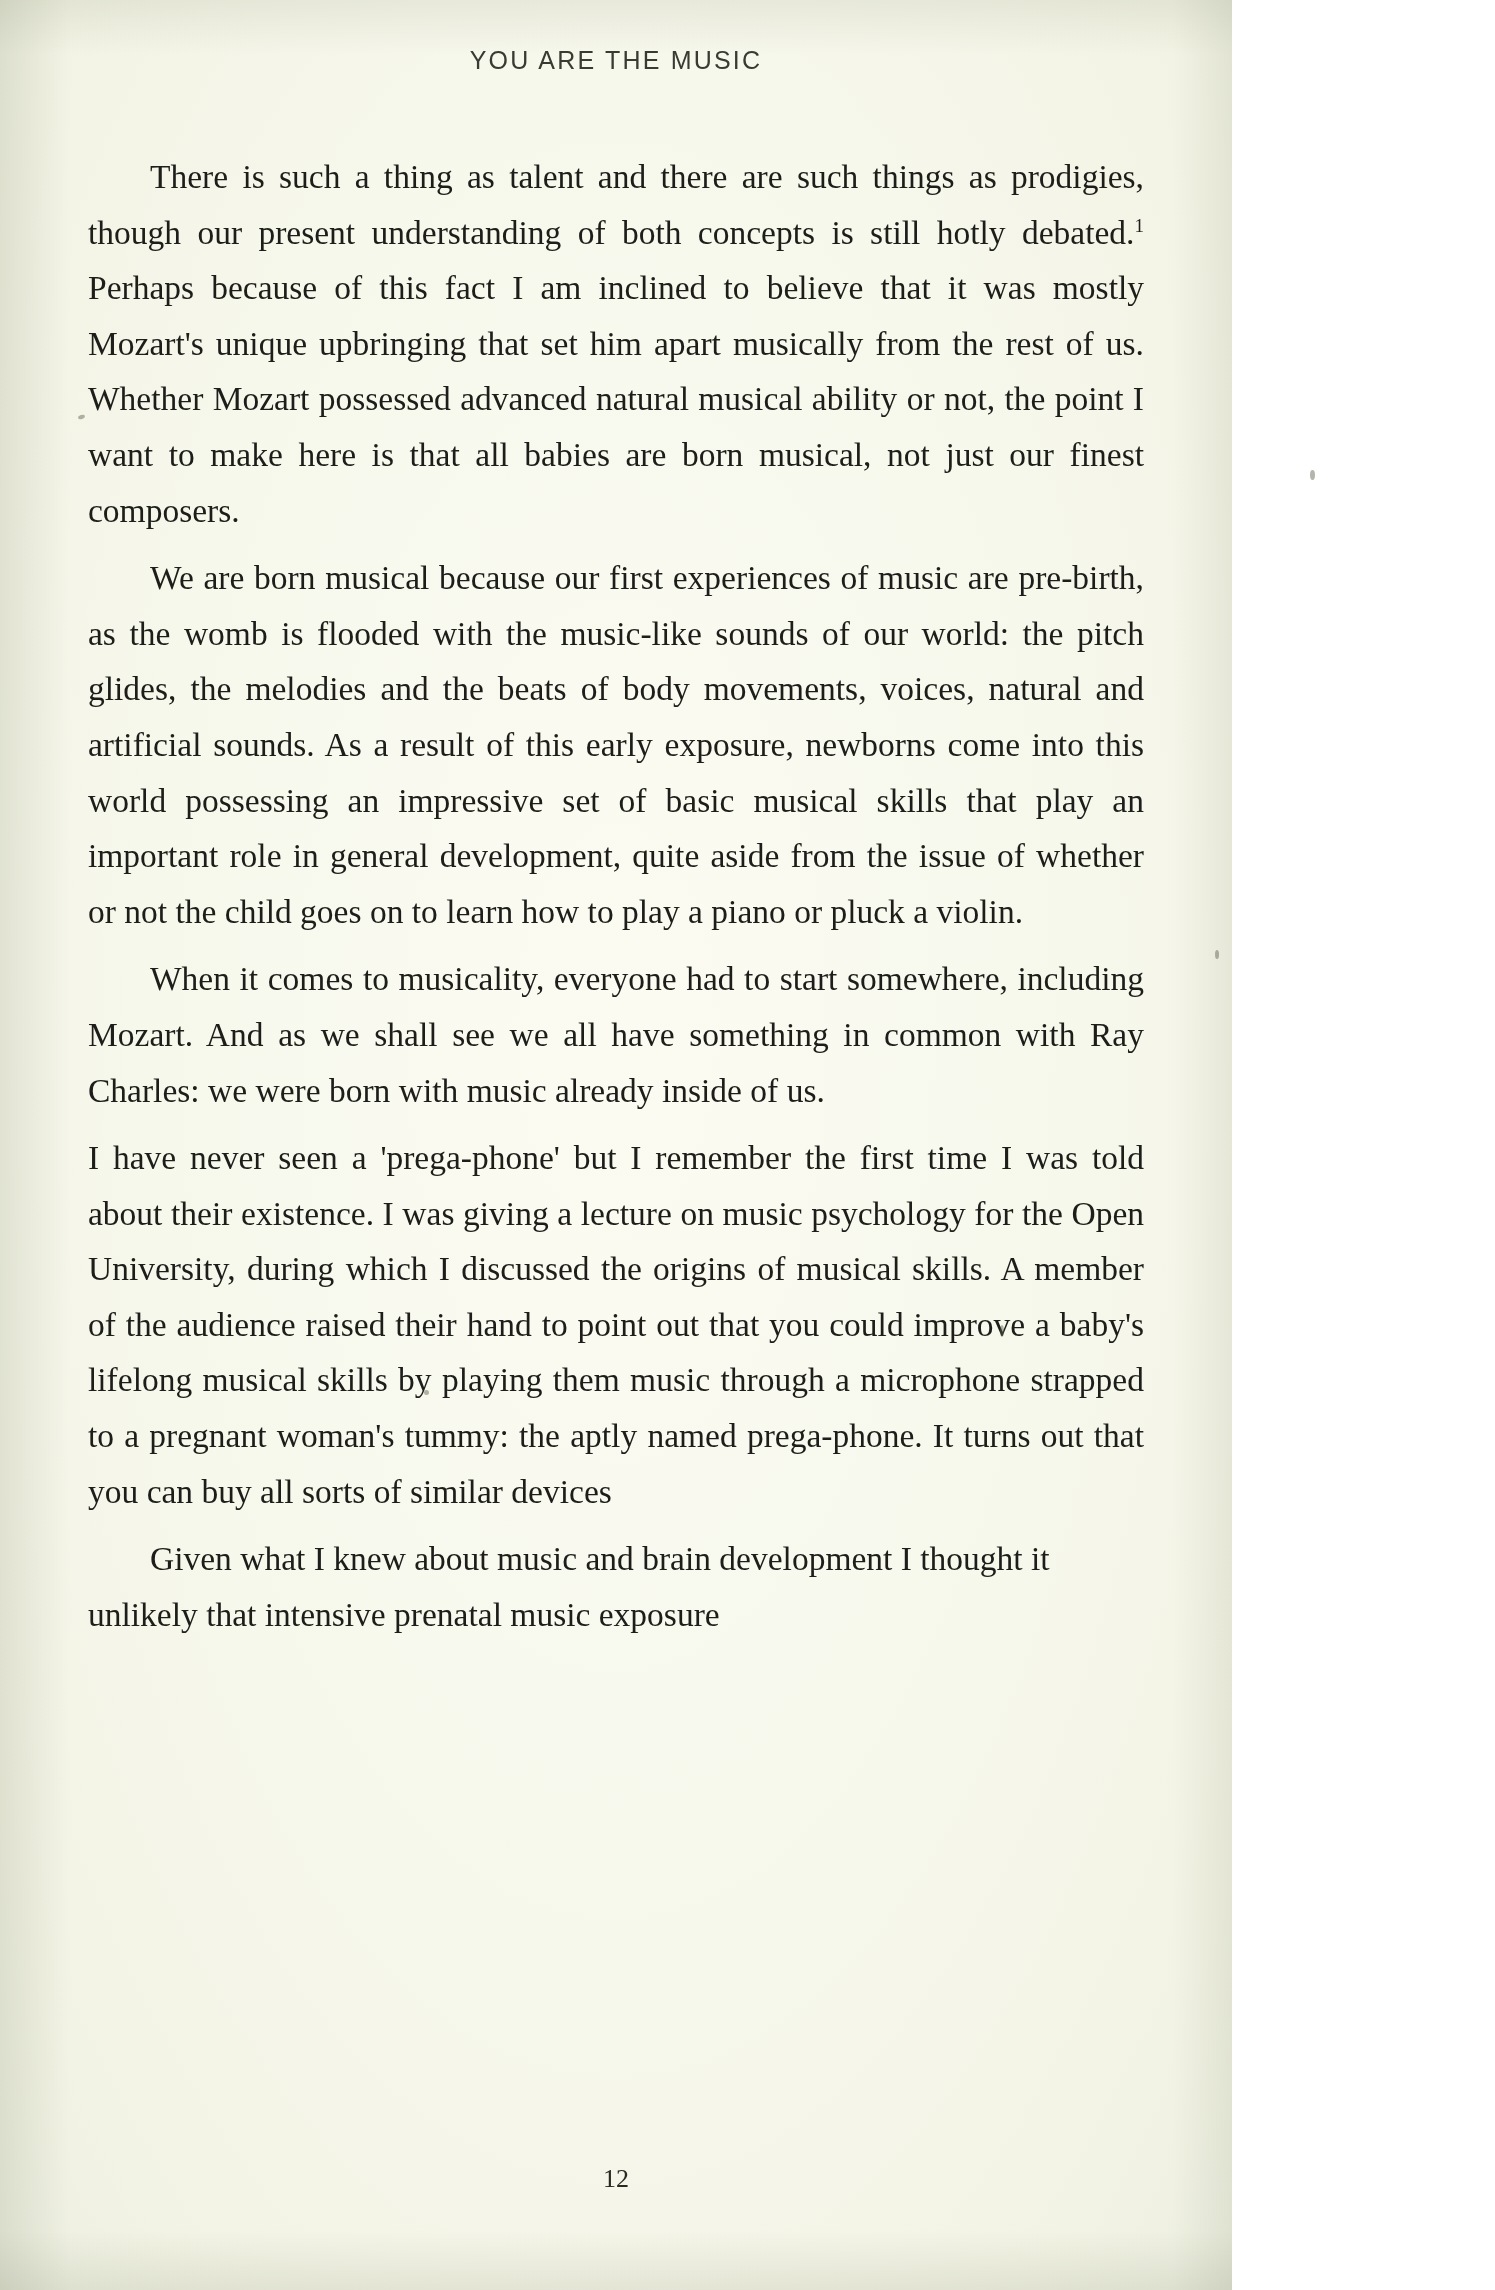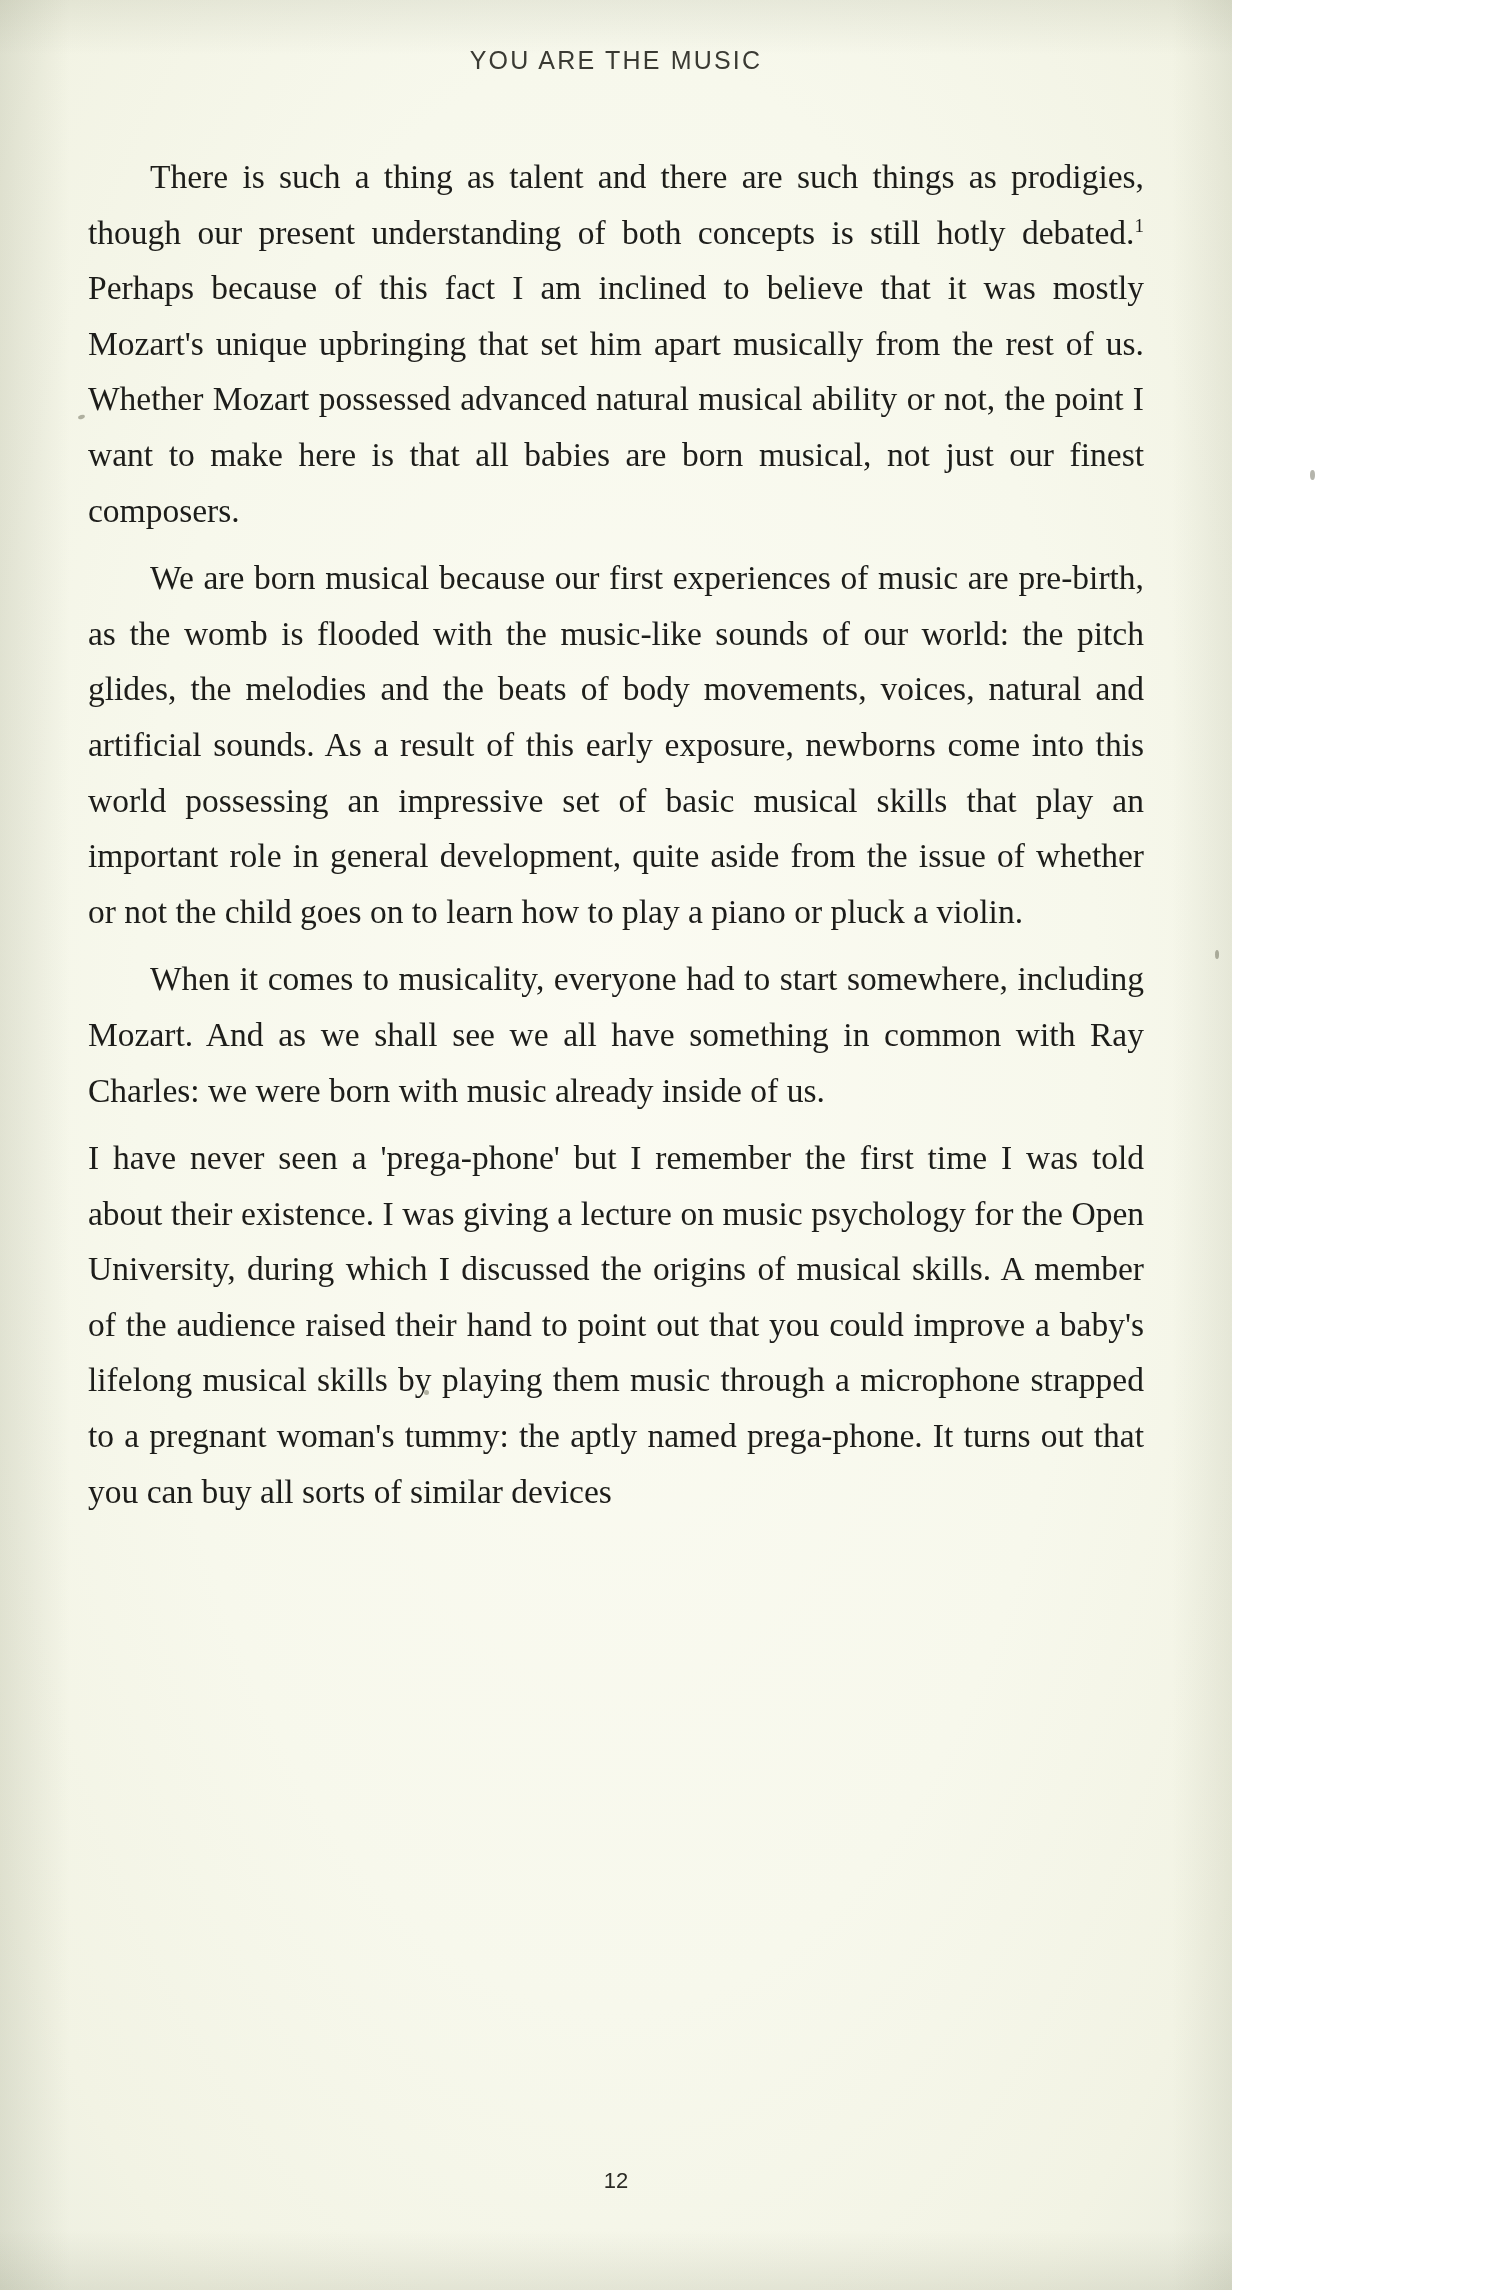--- a/index.html
+++ b/index.html
@@ -83,22 +83,22 @@
     font-size: 19px;
     vertical-align: super;
     line-height: 0;
   }
   .folio {
     position: absolute;
     bottom: 96px;
     left: 0;
     right: 0;
     text-align: center;
-    font-family: Liberation Sans, sans-serif;
-    font-size: 22px;
+    font-family: Liberation Serif, serif;
+    font-size: 26px;
     color: #2a2a24;
     z-index: 3;
   }
   
   .speck {
     position: absolute;
     background: rgba(90,92,70,0.45);
     border-radius: 50%;
     z-index: 3;
   }
@@ -116,20 +116,21 @@
 
       <p class="para"><span>There is such a thing as talent and there are such things as prodigies, though our present understanding of both concepts is still hotly debated.</span><sup class="fn">1</sup><span> Perhaps because of this fact I am inclined to believe that it was mostly Mozart's unique upbringing that set him apart musically from the rest of us. Whether Mozart possessed advanced natural musical ability or not, the point I want to make here is that all babies are born musical, not just our finest composers.</span></p>
 
       <p class="para">We are born musical because our first experiences of music are pre-birth, as the womb is flooded with the music-like sounds of our world: the pitch glides, the melodies and the beats of body movements, voices, natural and artificial sounds. As a result of this early exposure, newborns come into this world possessing an impressive set of basic musical skills that play an important role in general development, quite aside from the issue of whether or not the child goes on to learn how to play a piano or pluck a violin.</p>
 
       <p class="para">When it comes to musicality, everyone had to start somewhere, including Mozart. And as we shall see we all have something in common with Ray Charles: we were born with music already inside of us.</p>
 
 
       <p class="para noindent">I have never seen a 'prega-phone' but I remember the first time I was told about their existence. I was giving a lecture on music psychology for the Open University, during which I discussed the origins of musical skills. A member of the audience raised their hand to point out that you could improve a baby's lifelong musical skills by playing them music through a microphone strapped to a pregnant woman's tummy: the aptly named prega-phone. It turns out that you can buy all sorts of similar devices</p>
 
+      <p class="para last-ragged">Given what I knew about music and brain development I thought it unlikely that intensive prenatal music exposure</p>
 
     </div>
   </div>
 
   <div class="folio">12</div>
 
   <span class="speck" style="left:78px; top:415px; width:7px; height:4px; transform:rotate(-20deg);"></span>
   <span class="speck" style="left:1310px; top:470px; width:5px; height:10px;"></span>
   <span class="speck" style="left:1000px; top:1325px; width:4px; height:12px;"></span>
   <span class="speck" style="left:424px; top:1390px; width:5px; height:5px;"></span>

